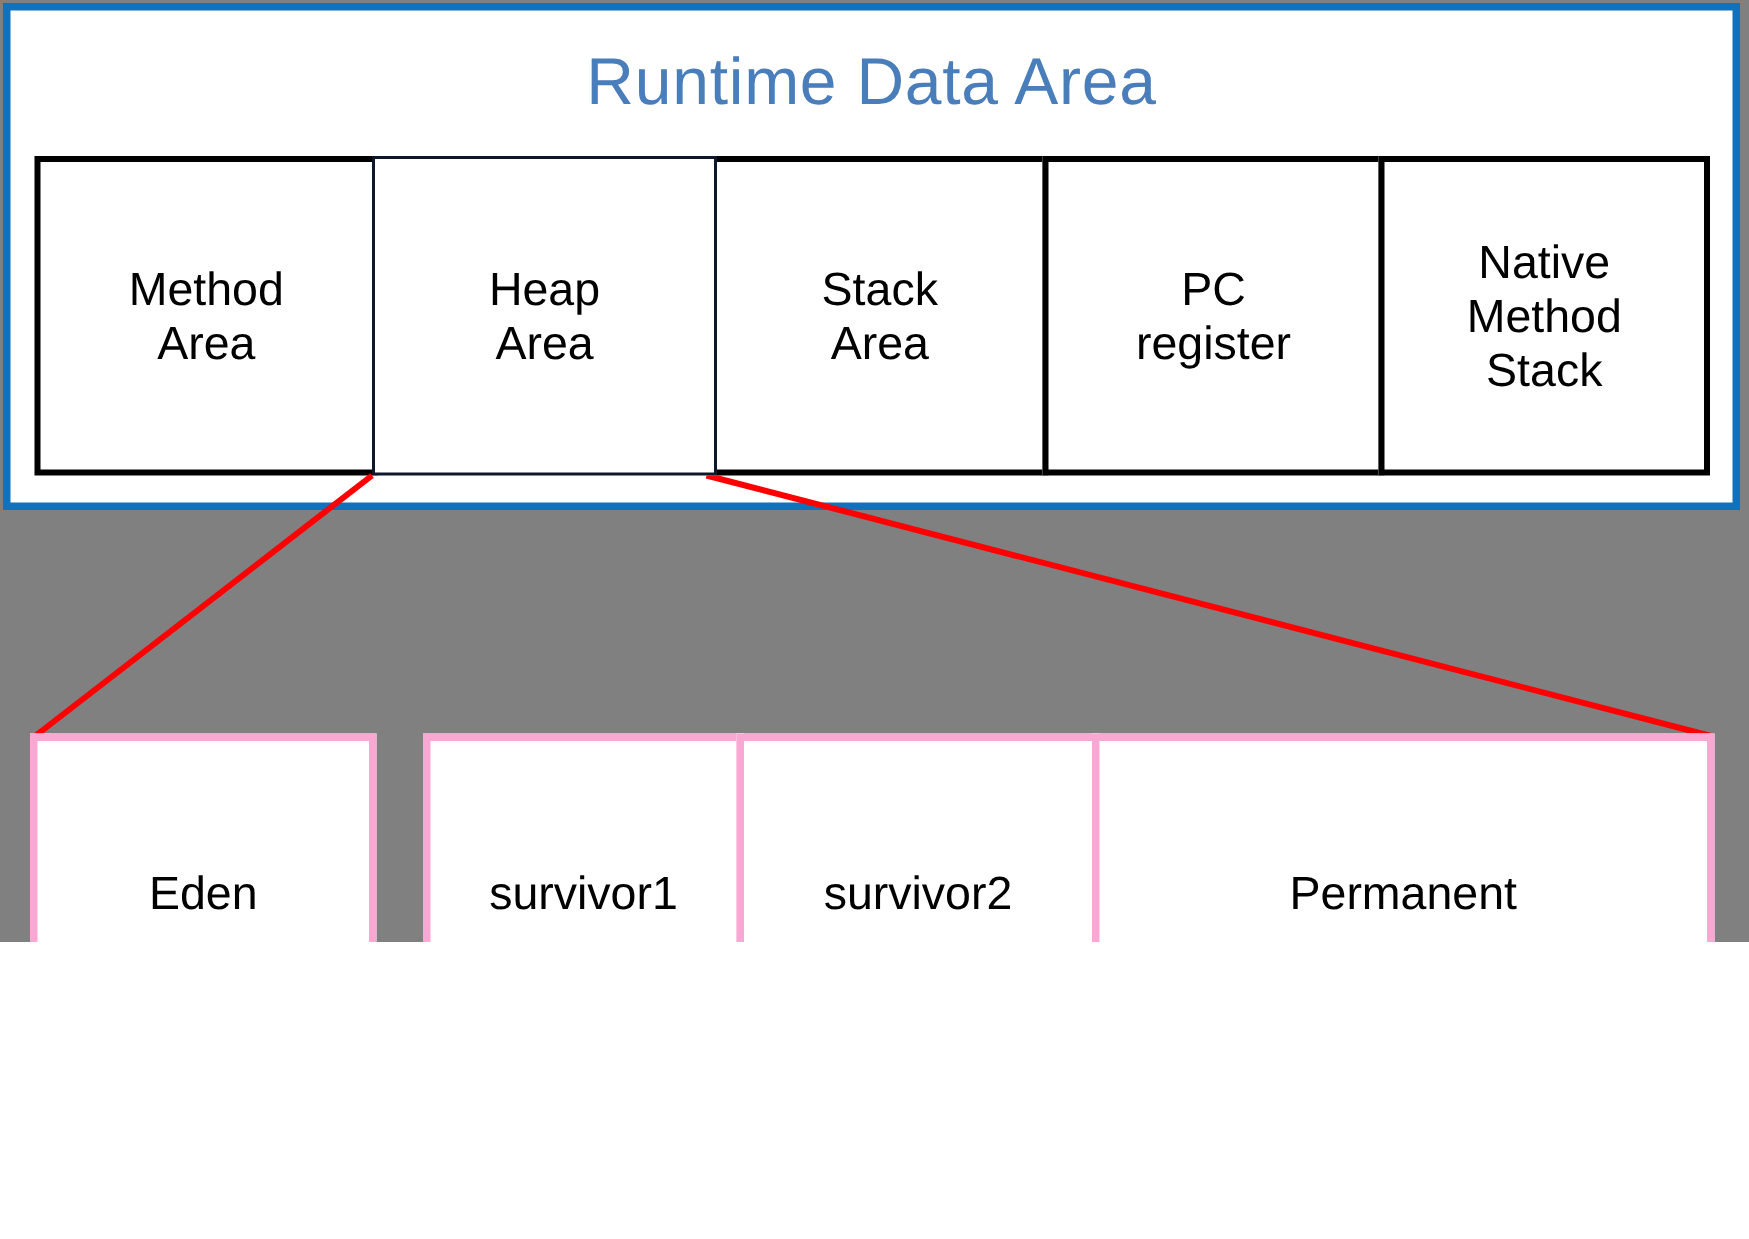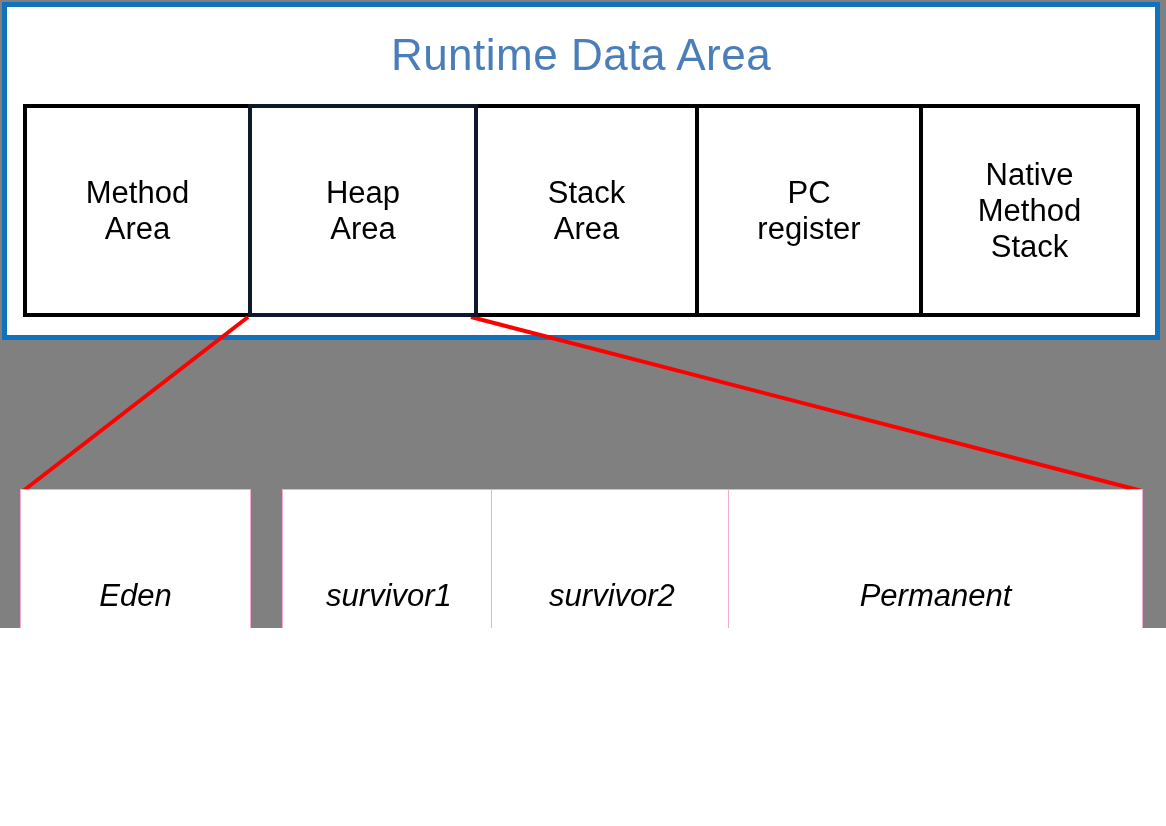--- a/index.html
+++ b/index.html
@@ -79,30 +79,29 @@
 
   
   .cell.black {
     border: 4px solid #000000;
     margin-left: -4px;
   }
   .cell.black:first-child { margin-left: 0; }
 
   
   .cell.red-hl {
-    border: 4px solid #0f172a;
+    border: 2px solid #0f172a;
     margin-left: -4px;
     z-index: 5;
   }
 
   
   .cell.red {
-    border: 1px solid #f9a8d4;
+    border: 5px solid #f9a8d4;
     margin-left: -5px;
-    font-style: italic;
   }
   .cell.red:first-child { margin-left: 0; }
 
   
   #connectors {
     position: absolute;
     left: 0;
     top: 0;
     width: 1166px;
     height: 826px;

